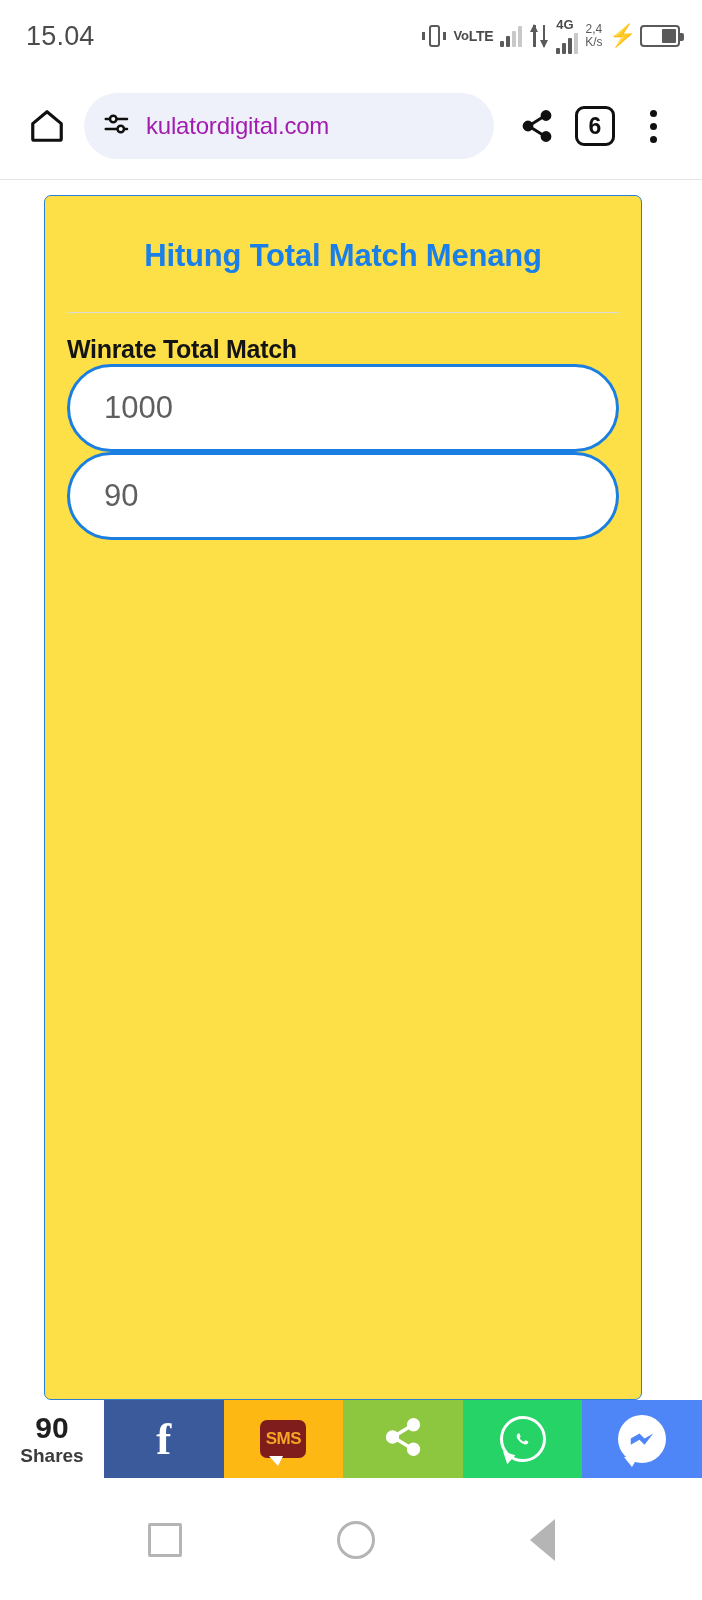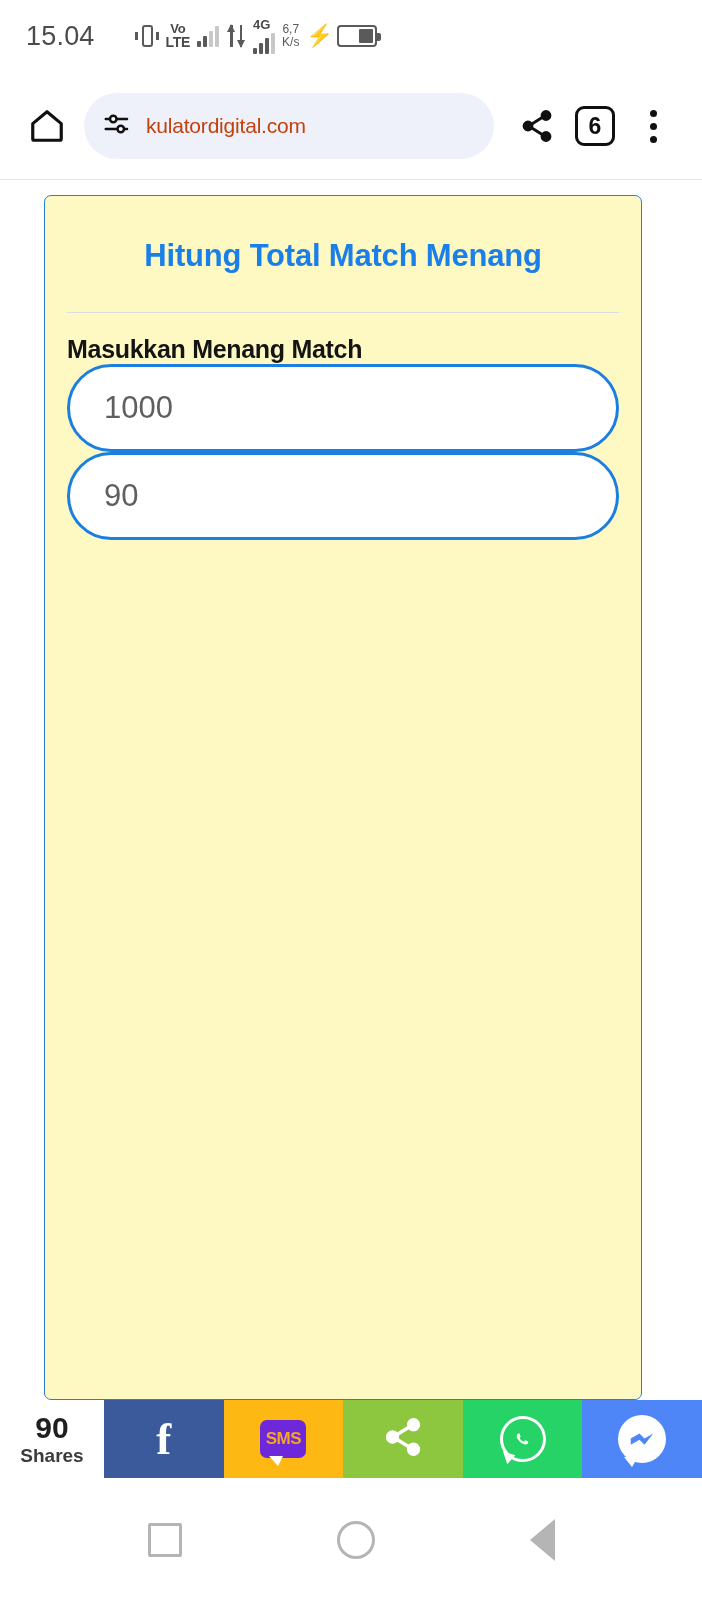--- a/index.html
+++ b/index.html
@@ -7,38 +7,37 @@
     width: 702px; height: 1600px;
     background: #ffffff;
     font-family: "Liberation Sans", sans-serif;
     overflow: hidden;
   }
   .phone { position: relative; width: 702px; height: 1600px; background:#fff; }
 
   
   .statusbar {
     position: absolute; top: 0; left: 0; right: 0; height: 72px;
-    display: flex; align-items: center; 
+    display: flex; align-items: center; justify-content: space-between;
     padding: 0 22px 0 26px;
     color: #4a4a4a;
-    gap: 40px;
   }
   .clock { font-size: 27px; letter-spacing: .2px; color:#4b4b4b; }
   .status-icons { display: flex; align-items: center; gap: 7px; }
   .si { display: flex; align-items: flex-end; }
 
   .vibrate { position: relative; width: 24px; height: 26px; }
   .vibrate .body {
     position:absolute; left:7px; top:2px; width:11px; height:22px;
     border:2.5px solid #5a5a5a; border-radius:3px;
   }
   .vibrate .w1, .vibrate .w2 { position:absolute; top:9px; width:3px; height:8px; background:#5a5a5a; }
   .vibrate .w1 { left:0px; } .vibrate .w2 { right:0px; }
 
-  .volte { display:flex; flex-direction:column; align-items:center; line-height:1.02; font-weight:700; }
+  .volte { display:flex; flex-direction:row; align-items:center; line-height:1.02; font-weight:700; }
   .volte .t1 { font-size:13px; letter-spacing:-.2px; }
   .volte .t2 { font-size:14px; letter-spacing:-.3px; }
 
   .bars { display:flex; align-items:flex-end; gap:2px; height:22px; }
   .bars i { display:block; width:4px; background:#5a5a5a; border-radius:1px; }
   .bars i.b1{height:6px}.bars i.b2{height:11px}.bars i.b3{height:16px}.bars i.b4{height:21px}
   .bars i.off { background:#c8c8c8; }
 
   .updown { position:relative; width:20px; height:26px; }
   .updown .ar { position:absolute; width:0; height:0; }
@@ -68,37 +67,37 @@
     content:""; position:absolute; left:0; right:0; bottom:0; height:1px; background:#e4e4e6;
   }
   .home-btn { width:54px; height:54px; display:flex; align-items:center; justify-content:center; flex:0 0 auto; }
   .url-pill {
     flex:1 1 auto; height:66px; margin:0 14px 0 10px;
     background:#eef1f9; border-radius:34px;
     display:flex; align-items:center; padding: 0 18px; gap:14px; overflow:hidden;
   }
   .tune-icon { flex:0 0 auto; }
   .url-text {
-    font-size:21px; color:#c2410c; white-space:nowrap; overflow:hidden;
+    font-size:24px; color:#a21caf; white-space:nowrap; overflow:hidden;
     letter-spacing:-.2px;
   }
   .tb-btn { width:58px; height:58px; display:flex; align-items:center; justify-content:center; flex:0 0 auto; }
   .tabcount {
     width:40px; height:40px; border:3.5px solid #101010; border-radius:9px;
     display:flex; align-items:center; justify-content:center;
     font-size:23px; font-weight:700; color:#101010;
   }
   .dots { display:flex; flex-direction:column; gap:6px; align-items:center; }
   .dots i { width:7px; height:7px; border-radius:50%; background:#101010; display:block; }
 
   
   .page { position:absolute; top:181px; left:0; right:0; bottom:0; background:#fff; }
   .card {
     position:absolute; left:44px; top:14px; width:598px; height:1205px;
-    border:1.6px solid #2a7fd4; border-radius:7px; background:#fef9c3;
+    border:1.6px solid #2a7fd4; border-radius:7px; background:#fde047;
     padding: 0 22px;
   }
   .card-title {
     text-align:center; color:#1a7fe8; font-size:31px; font-weight:700;
     padding: 42px 0 38px; letter-spacing:-.2px;
   }
   .divider { height:1px; background:#dcdcdc; margin-bottom:22px; }
   .field-label {
     font-size:25px; font-weight:700; color:#141414; letter-spacing:-.3px;
     margin-bottom:14px;
@@ -121,21 +120,21 @@
   .shares-count {
     width:104px; background:#fff; display:flex; flex-direction:column;
     align-items:center; justify-content:center; line-height:1.05;
   }
   .shares-count .num { font-size:30px; font-weight:700; color:#1f1f1f; }
   .shares-count .lbl { font-size:19px; color:#3c3c3c; margin-top:2px;font-weight:bold; }
   .share-tile { flex:1 1 0; display:flex; align-items:center; justify-content:center; }
 
   .fb-glyph { font-size:45px; color:#fff; font-family:"Liberation Serif", serif; font-weight:700; line-height:1; }
   .sms-bubble {
-    position:relative; width:46px; height:38px; background:#6d28d9; border-radius:7px;
+    position:relative; width:46px; height:38px; background:#7f1d1d; border-radius:7px;
     display:flex; align-items:center; justify-content:center;
   }
   .sms-bubble span { font-size:17px; font-weight:700; color:#f5a623; letter-spacing:-.5px; }
   .sms-bubble::after {
     content:""; position:absolute; left:9px; bottom:-8px;
     border-left:9px solid transparent; border-right:5px solid transparent; border-top:10px solid #fff;
   }
   .wa-circle {
     width:46px; height:46px; border:3.5px solid #fff; border-radius:50%;
     display:flex; align-items:center; justify-content:center; position:relative;
@@ -201,21 +200,21 @@
         <span class="lbl">4G</span>
         <span class="bars">
           <i class="b1"></i>
             <i class="b2"></i>
             <i class="b3"></i>
             <i class="b4 off"></i>
         </span>
       </div>
 
       <div class="si kbs">
-        <span>6,7</span>
+        <span>2,4</span>
         <span>K/s</span>
       </div>
 
       <div class="bolt">⚡</div>
       <div class="batt">
           <span class="fill"></span>
         </div>
     </div>
   </div>
 
@@ -261,21 +260,21 @@
         </span>
     </div>
   </div>
 
   <div class="page">
 
     <div class="card">
       <div class="card-title">Hitung Total Match Menang</div>
       <div class="divider"></div>
 
-      <label class="field-label">Masukkan Menang Match</label>
+      <label class="field-label">Winrate Total Match</label>
       <input class="field-input" type="text" placeholder="1000" style="">
 
 
       <input class="field-input" type="text" placeholder="90" style="">
     </div>
 
     <div class="sharebar">
       <div class="shares-count">
         <span class="num">90</span>
         <span class="lbl">Shares</span>

